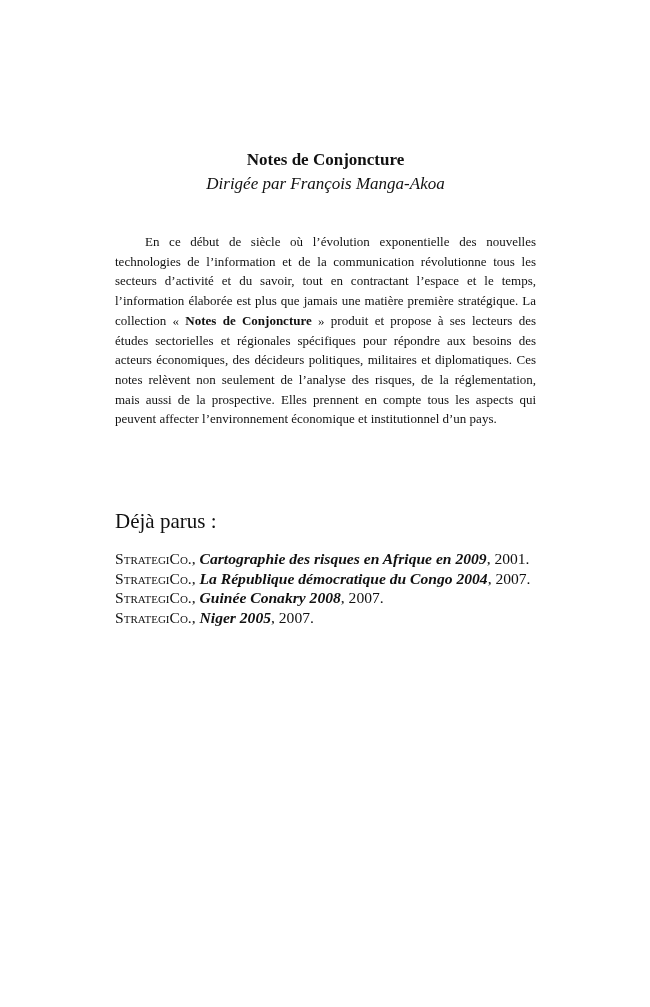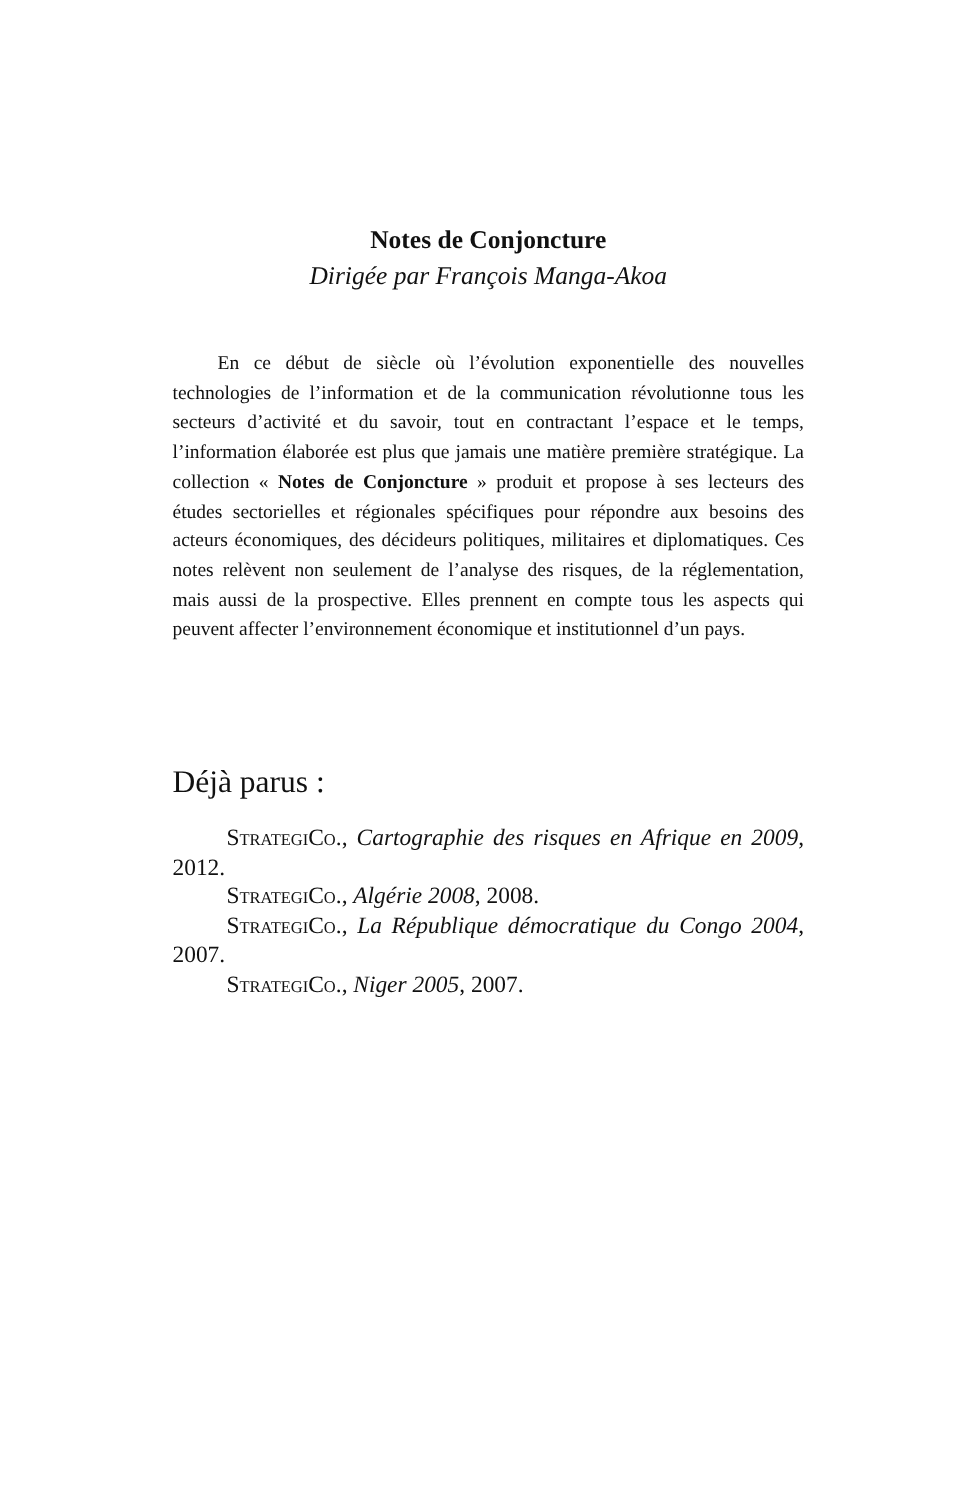--- a/index.html
+++ b/index.html
@@ -10,33 +10,33 @@
            font-weight: bold; font-size: 17px; line-height: 22px; }
   .subtitle { position: absolute; top: 173px; left: 0; width: 421px; text-align: center;
               font-style: italic; font-size: 17px; line-height: 22px; }
   .intro { position: absolute; top: 232px; left: 0; width: 421px; font-size: 13px;
            line-height: 19.7px; text-align: justify; text-indent: 30px; margin: 0; }
   .intro b { font-weight: bold; }
   .deja { position: absolute; top: 511px; left: 0; font-size: 21px; line-height: 20px; }
   .biblio { position: absolute; top: 549px; left: 0; width: 421px; list-style: none;
             margin: 0; padding: 0; font-size: 15.6px; line-height: 19.6px; }
   .biblio li { text-align: justify; text-align-last: left; margin: 0; }
-  .sc { font-variant: small-caps; margin-left: 36px; }
-  .it { font-style: italic; }
+  .sc { font-variant: small-caps; }
+  .it { font-style: italic; font-weight: bold; }
 </style>
 </head>
 <body>
 
 <div class="page">
   <div class="title">Notes de Conjoncture</div>
   <div class="subtitle">Dirigée par François Manga-Akoa</div>
 
   <p class="intro"><span>En ce début de siècle où l’évolution exponentielle des nouvelles technologies de l’information et de la communication révolutionne tous les secteurs d’activité et du savoir, tout en contractant l’espace et le temps, l’information élaborée est plus que jamais une matière première stratégique. La collection « </span><b>Notes de Conjoncture</b><span> » produit et propose à ses lecteurs des études sectorielles et régionales spécifiques pour répondre aux besoins des acteurs économiques, des décideurs politiques, militaires et diplomatiques. Ces notes relèvent non seulement de l’analyse des risques, de la réglementation, mais aussi de la prospective. Elles prennent en compte tous les aspects qui peuvent affecter l’environnement économique et institutionnel d’un pays.</span></p>
 
   <div class="deja">Déjà parus :</div>
 
   <ul class="biblio">
-    <li><span class="sc">StrategiCo.</span>, <span class="it">Cartographie des risques en Afrique en 2009</span>, <span>2012.</span></li>
-    <li><span class="sc">StrategiCo.</span>, <span class="it">Algérie 2008</span>, <span>2008.</span></li>
+    <li><span class="sc">StrategiCo.</span>, <span class="it">Cartographie des risques en Afrique en 2009</span>, <span>2001.</span></li>
     <li><span class="sc">StrategiCo.</span>, <span class="it">La République démocratique du Congo 2004</span>, <span>2007.</span></li>
+    <li><span class="sc">StrategiCo.</span>, <span class="it">Guinée Conakry 2008</span>, <span>2007.</span></li>
     <li><span class="sc">StrategiCo.</span>, <span class="it">Niger 2005</span>, <span>2007.</span></li>
   </ul>
 </div>
 
 </body></html>

